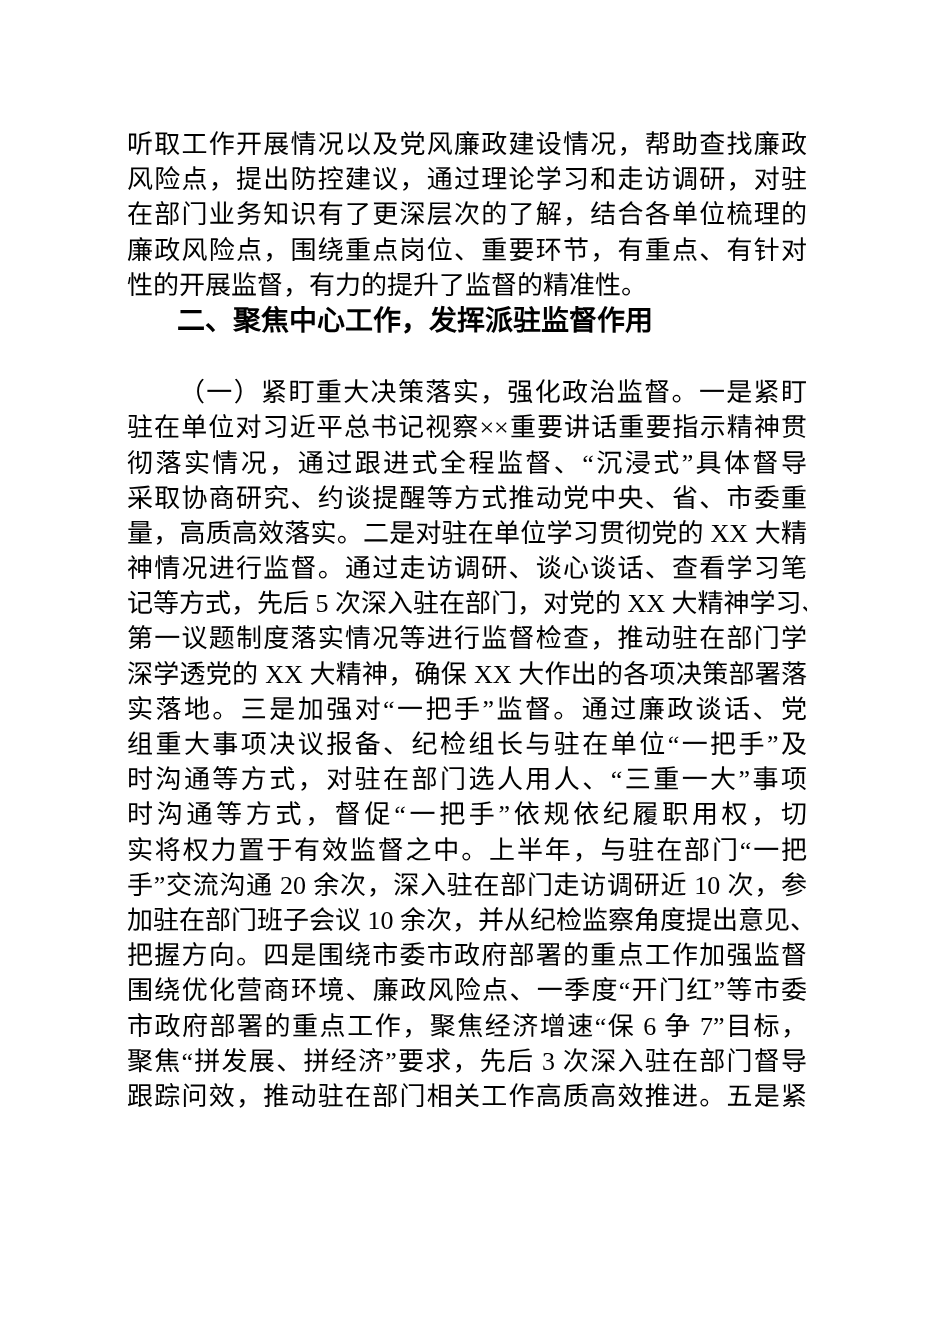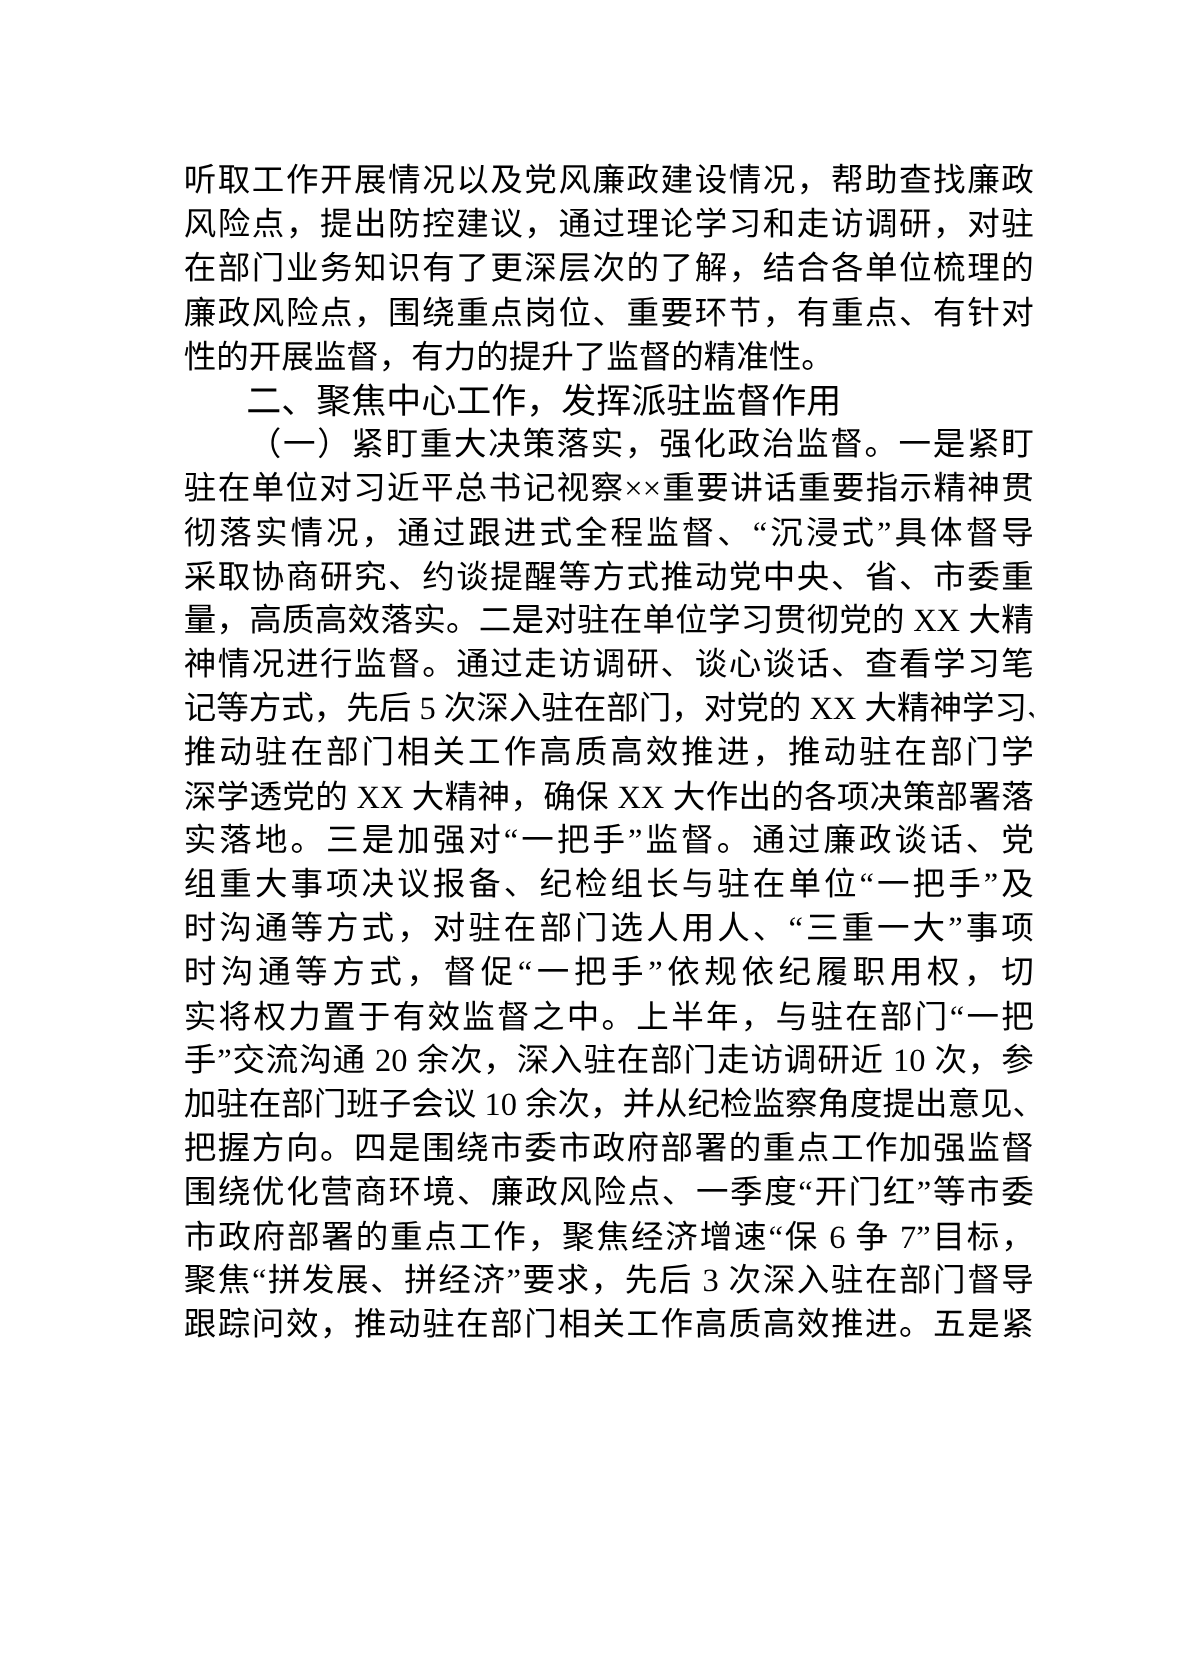--- a/index.html
+++ b/index.html
@@ -15,45 +15,46 @@
   }
   .doc-page {
     position: relative;
     width: 950px;
     height: 1344px;
     background: #ffffff;
     color: #000000;
   }
   .text-block {
     position: absolute;
-    left: 147px;
+    left: 127px;
     top: 127px;
     width: 680px;
   }
   .ln {
     font-size: 26px;
     line-height: 35.2px;
     height: 35.2px;
     white-space: pre;
     color: #000000;
     text-align: justify;
     text-align-last: justify;
     text-justify: inter-ideograph;
     overflow: hidden;
   }
   .ln-end {
     text-align: left;
     text-align-last: left;
   }
   .indent2 {
     text-indent: 52px;
+    margin-top: 37px;
   }
   .heading {
     font-family: "Liberation Sans", "DejaVu Sans", sans-serif;
-    font-weight: 400;
+    font-weight: 700;
     font-size: 28px;
     line-height: 35.2px;
     height: 35.2px;
     white-space: pre;
     color: #000000;
     text-align: right;
     text-align-last: left;
     text-indent: 50px;
     overflow: hidden;
   }
@@ -75,21 +76,21 @@
     <div class="heading">二、聚焦中心工作，发挥派驻监督作用</div>
 
     <div>
       <div class="ln indent2">（一）紧盯重大决策落实，强化政治监督。一是紧盯</div>
       <div class="ln">驻在单位对习近平总书记视察××重要讲话重要指示精神贯</div>
       <div class="ln">彻落实情况，通过跟进式全程监督、“沉浸式”具体督导</div>
       <div class="ln">采取协商研究、约谈提醒等方式推动党中央、省、市委重</div>
       <div class="ln">量，高质高效落实。二是对驻在单位学习贯彻党的 XX 大精</div>
       <div class="ln">神情况进行监督。通过走访调研、谈心谈话、查看学习笔</div>
       <div class="ln">记等方式，先后 5 次深入驻在部门，对党的 XX 大精神学习、</div>
-      <div class="ln">推动驻在部门相关工作高质高效推进，推动驻在部门学</div>
+      <div class="ln">第一议题制度落实情况等进行监督检查，推动驻在部门学</div>
       <div class="ln">深学透党的 XX 大精神，确保 XX 大作出的各项决策部署落</div>
       <div class="ln">实落地。三是加强对“一把手”监督。通过廉政谈话、党</div>
       <div class="ln">组重大事项决议报备、纪检组长与驻在单位“一把手”及</div>
       <div class="ln">时沟通等方式，对驻在部门选人用人、“三重一大”事项</div>
       <div class="ln">时沟通等方式，督促“一把手”依规依纪履职用权，切</div>
       <div class="ln">实将权力置于有效监督之中。上半年，与驻在部门“一把</div>
       <div class="ln">手”交流沟通 20 余次，深入驻在部门走访调研近 10 次，参</div>
       <div class="ln">加驻在部门班子会议 10 余次，并从纪检监察角度提出意见、</div>
       <div class="ln">把握方向。四是围绕市委市政府部署的重点工作加强监督</div>
       <div class="ln">围绕优化营商环境、廉政风险点、一季度“开门红”等市委</div>

